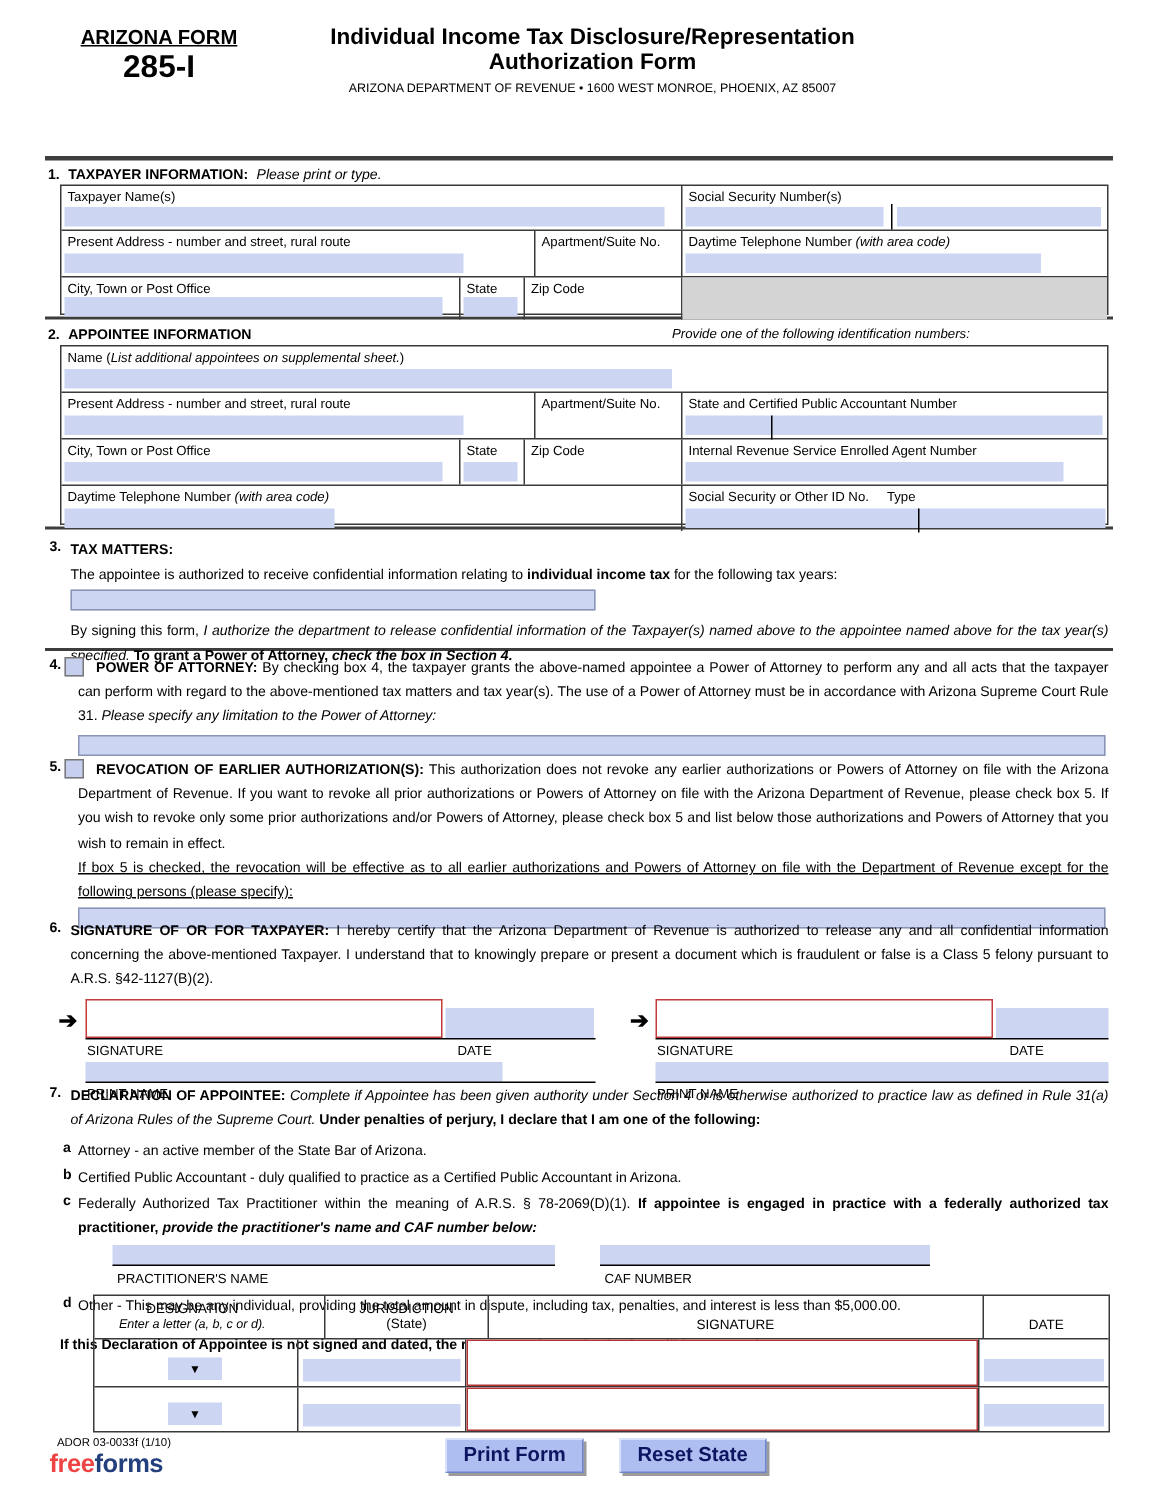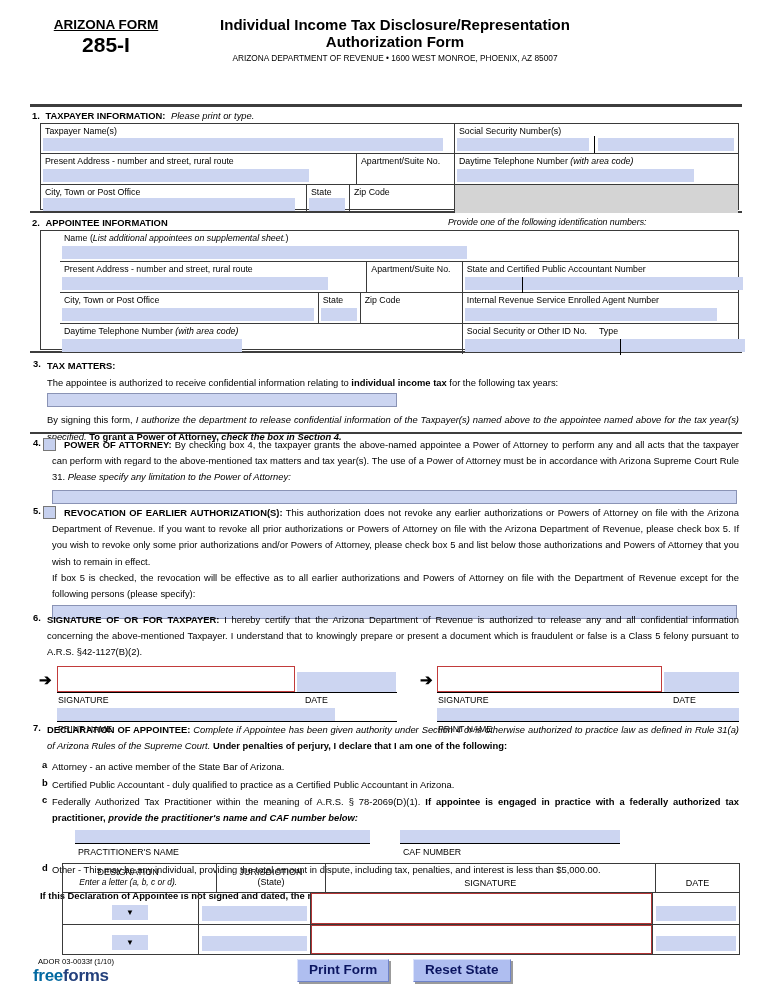--- a/index.html
+++ b/index.html
@@ -104,21 +104,21 @@
         <div class="graycell"></div>
       </div>
     </div>
   </div>
 
   <div class="abs" style="left:32px;top:217px;width:707px;font-size:9.4px;">
     <span class="b">2.</span>
     <span class="b" style="margin-left:3px;">APPOINTEE INFORMATION</span>
     <span class="i abs" style="left:416px;top:0;font-size:8.8px;">Provide one of the following identification numbers:</span>
   </div>
-  <div class="ftable" style="top:230px;height:120px;padding-left:19px;">
+  <div class="ftable" style="top:230px;height:120px;">
     <div class="frow" style="height:30px;">
       <div class="cell" style="width:413px;">
         <div class="lbl"><span>Name (</span><span class="i">List additional appointees on supplemental sheet.</span><span>)</span></div>
         <div class="fld" style="left:2px;top:15px;width:405px;"></div>
       </div>
     </div>
     <div class="frow" style="height:30px;">
       <div class="cell" style="width:315px;">
         <div class="lbl">Present Address - number and street, rural route</div>
         <div class="fld" style="left:2px;top:15px;width:266px;"></div>
@@ -182,21 +182,21 @@
     </div>
     <div class="fld fld-bord" style="position:relative;left:19px;top:4px;width:685px;"></div>
   </div>
 
   <div class="abs" style="left:33px;top:505px;width:706px;">
     <span class="secnum">5.</span>
     <span class="chk" style="left:10px;top:1px;"></span>
     <div class="body-txt" style="margin-left:19px;text-indent:12px;">
       <span class="b">REVOCATION OF EARLIER AUTHORIZATION(S):</span><span>  This authorization does not revoke any earlier authorizations or Powers of Attorney on file with the Arizona Department of Revenue.  If you want to revoke all prior authorizations or Powers of Attorney on file with the Arizona Department of Revenue, please check box 5.  If you wish to revoke only some prior authorizations and/or Powers of Attorney, please check box 5 and list below those authorizations and Powers of Attorney that you wish to remain in effect.</span>
     </div>
-    <div class="body-txt" style="margin-left:19px;">If box 5 is checked, the revocation will be effective as to all earlier authorizations and Powers of Attorney on file with the Department of Revenue except for the following persons (please specify):</div>
+    <div class="body-txt" style="margin-left:19px;text-decoration:underline;">If box 5 is checked, the revocation will be effective as to all earlier authorizations and Powers of Attorney on file with the Department of Revenue except for the following persons (please specify):</div>
     <div class="fld fld-bord" style="position:relative;left:19px;top:3px;width:685px;"></div>
   </div>
 
   <div class="abs" style="left:33px;top:612px;width:706px;">
     <span class="secnum">6.</span>
     <div class="body-txt" style="margin-left:14px;">
       <span class="b">SIGNATURE OF OR FOR TAXPAYER:</span><span>  I hereby certify that the Arizona Department of Revenue is authorized to release any and all confidential information concerning the above-mentioned Taxpayer.  I understand that to knowingly prepare or present a document which is fraudulent or false is a Class 5 felony pursuant to A.R.S. §42-1127(B)(2).</span>
     </div>
     <div style="position:relative;height:75px;margin-top:4px;">
 
@@ -296,18 +296,18 @@
         <div class="redcell"></div>
       </div>
       <div class="bcell" style="width:87px;">
         <div class="fld" style="left:3px;right:3px;bottom:3px;height:15px;width:auto;"></div>
       </div>
     </div>
   </div>
 
   <div class="abs" style="left:38px;top:957px;font-size:7.6px;">ADOR 03-0033f (1/10)</div>
   <div class="abs logo" style="left:33px;top:966px;">
-    <span style="color:#0369a1;">free</span><span style="color:#23407c;">forms</span>
+    <span style="color:#ef4444;">free</span><span style="color:#23407c;">forms</span>
   </div>
   <button class="btn" style="left:297px;top:959px;">Print Form</button>
   <button class="btn" style="left:413px;top:959px;">Reset State</button>
 
 </div>
 
 </body></html>

